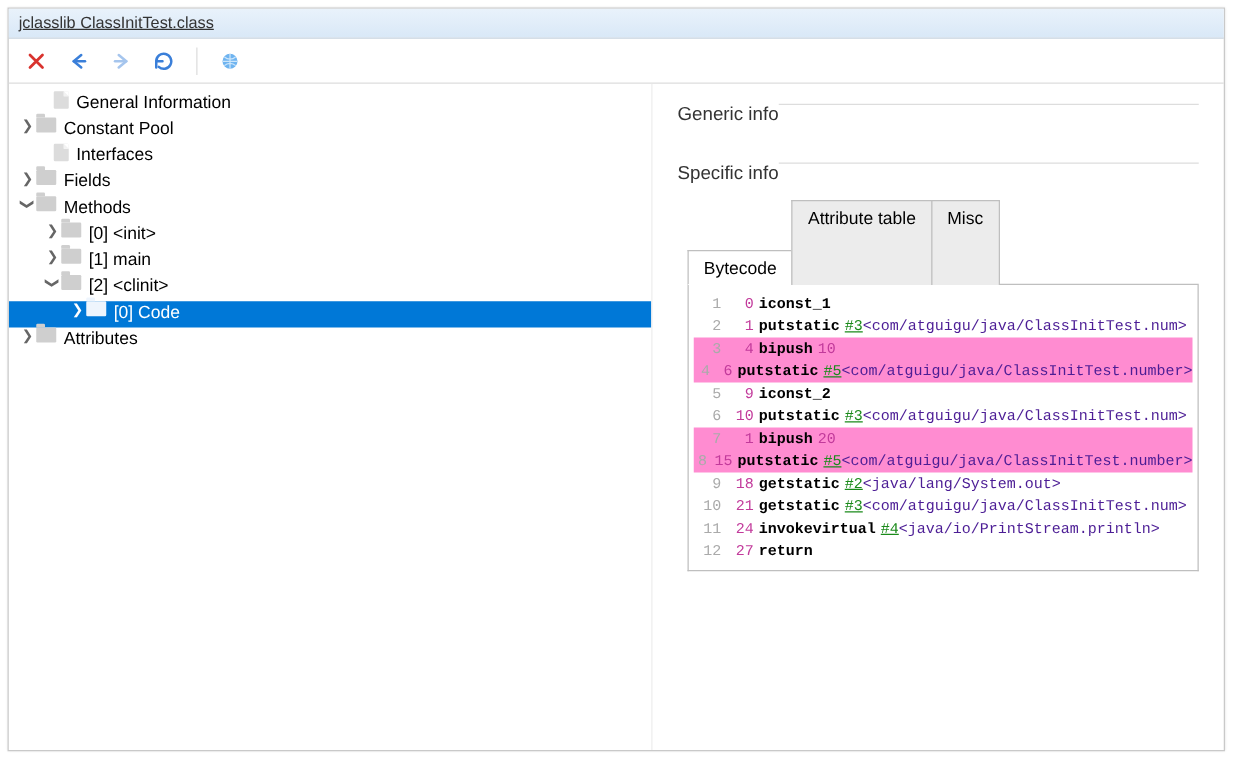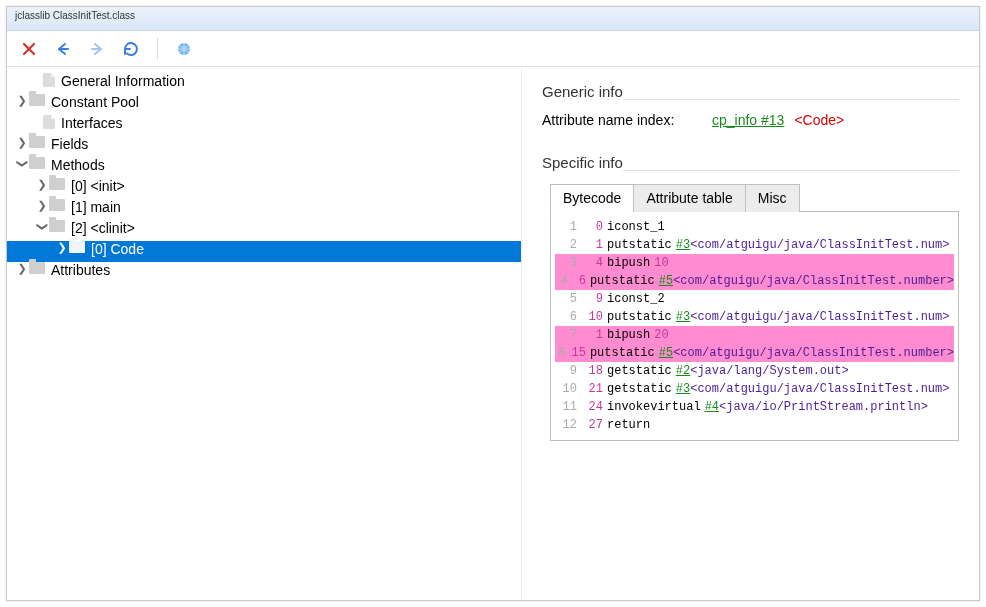--- a/index.html
+++ b/index.html
@@ -1,52 +1,52 @@
 <!DOCTYPE html>
 <html><head>
 <meta charset="utf-8">
 <style>
 * { margin:0; padding:0; box-sizing:border-box; }
 body { font-family: "Segoe UI", Tahoma, Arial, sans-serif; font-size:14px; background:#fff; padding:6px; }
 .window { width:974px; height:595px; border:1px solid #c9c9c9; background:#fff; display:flex; flex-direction:column; box-shadow:0 0 2px rgba(0,0,0,0.15); }
-.titlebar { height:24px; background:linear-gradient(#e9f2fb,#d9e8f7); border-bottom:1px solid #c8d4e0; padding:3px 8px; font-size:10px; color:#333; }
+.titlebar { height:24px; background:linear-gradient(#e9f2fb,#d9e8f7); border-bottom:1px solid #c8d4e0; padding:3px 8px; font-size:13px; color:#333;text-decoration:underline; }
 .toolbar { height:36px; border-bottom:1px solid #ddd; display:flex; align-items:center; gap:14px; padding:0 12px; }
 .tb-btn { width:20px; height:20px; display:flex; align-items:center; justify-content:center; cursor:pointer; }
 .tb-sep { width:1px; height:22px; background:#ddd; margin:0 2px; }
 .content { flex:1; display:flex; overflow:hidden; }
 .tree { width:515px; border-right:1px solid #eee; padding:6px 0; overflow:auto; }
 .tree-row { display:flex; align-items:flex-start; height:21px; padding-left:8px; cursor:pointer; white-space:nowrap; }
 .tree-row.selected { background:#0078d7; color:#fff; }
 .caret { width:14px; text-align:center; color:#666; font-size:11px; }
 .tree-row.selected .caret { color:#fff; }
 .folder-icon { width:16px; height:12px; background:#cfcfcf; border-radius:1px; margin-right:6px; position:relative; }
 .folder-icon:before { content:""; position:absolute; top:-3px; left:0; width:7px; height:3px; background:#cfcfcf; border-radius:1px 1px 0 0; }
 .folder-icon.open { background:#7fa8d6; }
 .folder-icon.open:before { background:#7fa8d6; }
 .tree-row.selected .folder-icon { background:#eef5fd; }
 .tree-row.selected .folder-icon:before { background:#eef5fd; }
 .file-icon { width:12px; height:14px; background:#dcdcdc; margin-right:6px; border-radius:1px; position:relative; }
 .file-icon:after { content:""; position:absolute; top:0; right:0; width:0; height:0; border-left:4px solid #f2f2f2; border-top:4px solid #fff; }
 .detail { flex:1; padding:16px 20px; overflow:auto; }
-.section-head { display:flex; align-items:flex-end; margin-bottom:12px; }
+.section-head { display:flex; align-items:flex-start; margin-bottom:12px; }
 .section-head .label { color:#333; font-size:15px; }
 .section-head .line { flex:1; height:1px; background:#ddd; }
 .kv { display:flex; margin:8px 0; }
 .kv .k { width:170px; }
 .cp-link { color:#1a8a1a; text-decoration:underline; cursor:pointer; }
 .redval { color:#d40000; }
 .tabs { display:flex; margin-top:12px; margin-left:8px; border-bottom:1px solid #bfbfbf; }
 .tab { padding:5px 12px; border:1px solid #bfbfbf; border-bottom:none; background:#ececec; cursor:pointer; font-size:14px; position:relative; top:1px; margin-right:-1px; }
-.tab.active { background:#fff; border-bottom:1px solid #fff; }
+.tab.active { background:#fff; border-bottom:1px solid #fff;margin-top:40px; }
 .bytecode { margin-left:8px; border:1px solid #bfbfbf; border-top:none; padding:6px 4px; font-family: Consolas,"Courier New",monospace; font-size:12px; line-height:18px; }
 .bc-row { display:flex; align-items:center; }
 .bc-row.hl { background:#ff8cd1; }
 .ln { width:22px; text-align:right; color:#aaa; margin-right:6px; }
 .off { width:20px; text-align:right; color:#c23a9b; margin-right:4px; }
-.op { color:#000; font-weight:normal; margin-right:4px; }
+.op { color:#000; font-weight:bold; margin-right:4px; }
 .cref { color:#1a8a1a; text-decoration:underline; }
 .num { color:#c23a9b; }
 .cmt { color:#4c1d95; }
 </style>
 </head>
 <body>
 
 <div class="window">
   <div class="titlebar">jclasslib ClassInitTest.class</div>
 
@@ -135,26 +135,20 @@
           <span class="folder-icon"></span>
           <span>Attributes</span>
         </div>
     </div>
 
     <div class="detail">
       <div class="section-head">
           <span class="label">Generic info</span>
           <span class="line"></span>
         </div>
-      <div class="kv">
-        <span class="k">Attribute name index:</span>
-        <span class="cp-link">cp_info #13</span>
-        <span style="width:10px"></span>
-        <span class="redval">&lt;Code&gt;</span>
-      </div>
 
       <div style="height:18px"></div>
       <div class="section-head">
           <span class="label">Specific info</span>
           <span class="line"></span>
         </div>
 
       <div class="tabs">
         <div class="tab active">Bytecode</div>
         <div class="tab">Attribute table</div>

